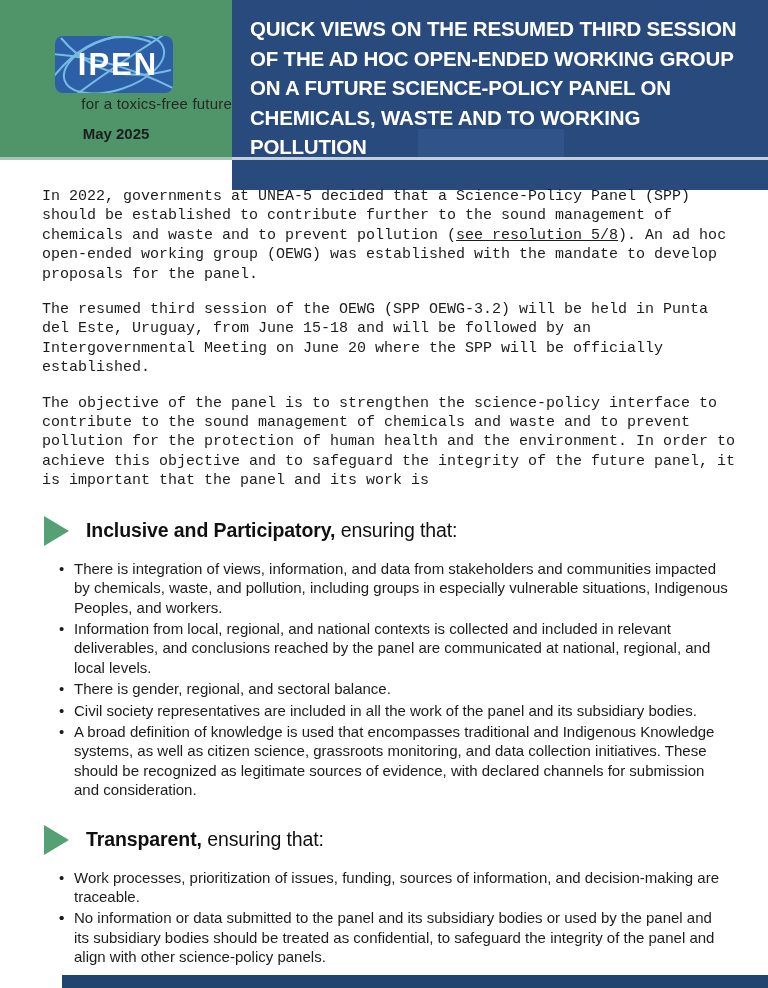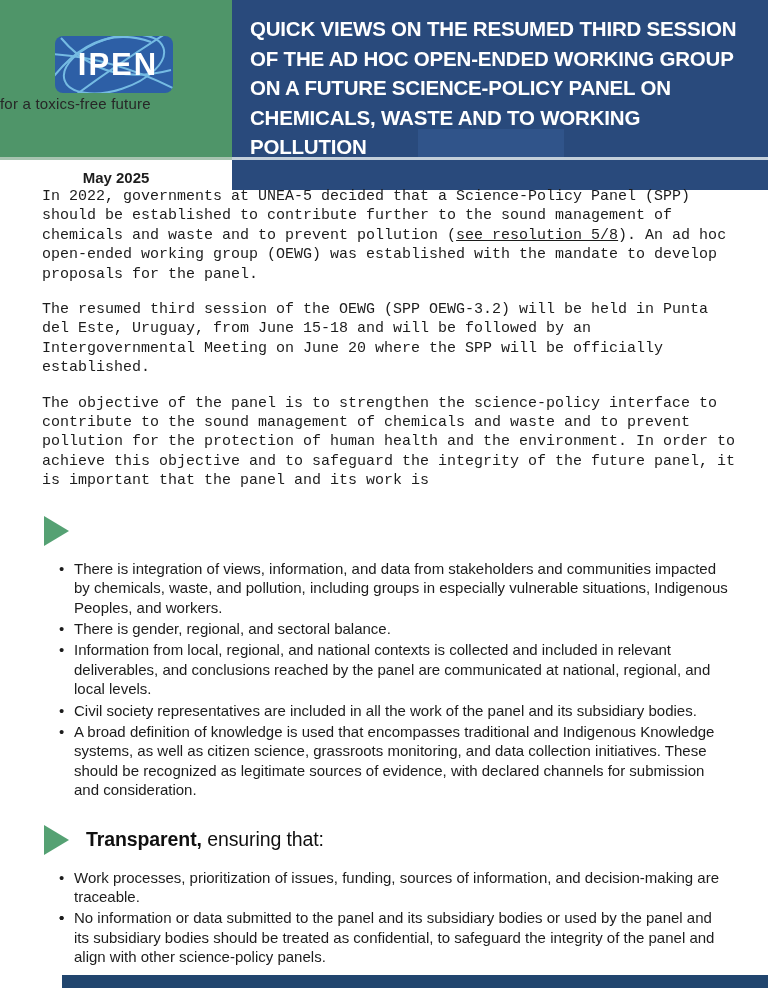--- a/index.html
+++ b/index.html
@@ -6,22 +6,22 @@
   body{background:#ffffff;font-family:"Liberation Sans",sans-serif;}
   .page{position:relative;width:768px;height:988px;background:#ffffff;overflow:hidden;margin:0 auto;}
 
   
   .header{position:absolute;left:0;top:0;width:768px;height:157px;display:flex;}
   .green-panel{width:232px;height:157px;background:#4f9569;position:relative;flex:none;}
   .logo{position:absolute;left:55px;top:36px;width:118px;height:57px;background:#2d5fa6;border-radius:8px;overflow:hidden;}
   .logo svg{position:absolute;left:0;top:0;}
   .logo .wordmark{position:absolute;left:4px;top:0;width:100%;height:100%;display:flex;align-items:center;justify-content:center;
     color:#ffffff;font-weight:bold;font-size:31px;letter-spacing:2px;font-family:"Liberation Sans",sans-serif;}
-  .tagline{position:absolute;left:0;top:95px;width:232px;text-align:left;color:#272727;font-size:15px;letter-spacing:0.2px;}
-  .issue-date{position:absolute;left:0;top:125px;width:232px;text-align:center;color:#1d1d1d;font-size:15px;font-weight:bold;margin-top:44px;}
+  .tagline{position:absolute;left:0;top:95px;width:232px;text-align:right;color:#272727;font-size:15px;letter-spacing:0.2px;}
+  .issue-date{position:absolute;left:0;top:125px;width:232px;text-align:center;color:#1d1d1d;font-size:15px;font-weight:bold;}
 
   .title-panel{flex:1;height:190px;background:#294a7c;position:relative;}
   .title-accent{position:absolute;left:186px;top:129px;width:146px;height:28px;background:#30548a;}
   .doc-title{position:relative;padding:14px 10px 0 18px;color:#ffffff;font-weight:bold;
     font-size:20.5px;line-height:29.5px;letter-spacing:-0.2px;}
   .edge-strip{position:absolute;left:0;top:157px;width:768px;height:3px;
     background:linear-gradient(90deg,#a7c4b0 0,#a7c4b0 232px,#c3cfda 232px,#c3cfda 100%);}
 
   
   .content{position:absolute;left:42px;top:160px;width:694px;color:#1c1c1c;
@@ -81,25 +81,26 @@
   <div class="content">
 
     <p><span>In 2022, governments at UNEA-5 decided that a Science-Policy Panel (SPP) should be established to contribute further to the sound management of chemicals and waste and to prevent pollution (</span><span class="reslink">see resolution 5/8</span><span>). An ad hoc open-ended working group (OEWG) was established with the mandate to develop proposals for the panel.</span></p>
 
     <p>The resumed third session of the OEWG (SPP OEWG-3.2) will be held in Punta del Este, Uruguay, from June 15-18 and will be followed by an Intergovernmental Meeting on June 20 where the SPP will be officially established.</p>
 
     <p>The objective of the panel is to strengthen the science-policy interface to contribute to the sound management of chemicals and waste and to prevent pollution for the protection of human health and the environment. In order to achieve this objective and to safeguard the integrity of the future panel, it is important that the panel and its work is</p>
 
     <div class="sec-heading">
       <span class="arrow"></span>
+      <span class="h-text"><span class="h-bold">Inclusive and Participatory,</span><span> ensuring that:</span></span>
     </div>
     <ul class="bullets">
       <li><span class="dot"></span><span>There is integration of views, information, and data from stakeholders and communities impacted by chemicals, waste, and pollution, including groups in especially vulnerable situations, Indigenous Peoples, and workers.</span></li>
+      <li><span class="dot"></span><span>Information from local, regional, and national contexts is collected and included in relevant deliverables, and conclusions reached by the panel are communicated at national, regional, and local levels.</span></li>
       <li><span class="dot"></span><span>There is gender, regional, and sectoral balance.</span></li>
-      <li><span class="dot"></span><span>Information from local, regional, and national contexts is collected and included in relevant deliverables, and conclusions reached by the panel are communicated at national, regional, and local levels.</span></li>
       <li><span class="dot"></span><span>Civil society representatives are included in all the work of the panel and its subsidiary bodies.</span></li>
       <li><span class="dot"></span><span>A broad definition of knowledge is used that encompasses traditional and Indigenous Knowledge systems, as well as citizen science, grassroots monitoring, and data collection initiatives. These should be recognized as legitimate sources of evidence, with declared channels for submission and consideration.</span></li>
     </ul>
 
     <div class="sec-heading">
       <span class="arrow"></span>
       <span class="h-text"><span class="h-bold">Transparent,</span><span> ensuring that:</span></span>
     </div>
     <ul class="bullets">
       <li><span class="dot"></span><span>Work processes, prioritization of issues, funding, sources of information, and decision-making are traceable.</span></li>

